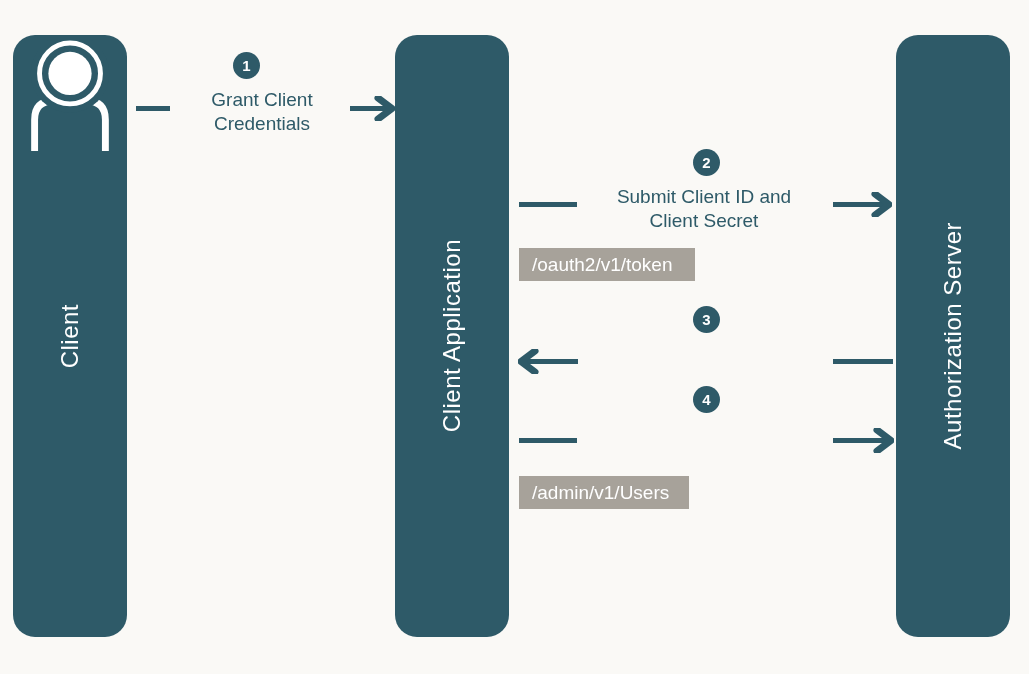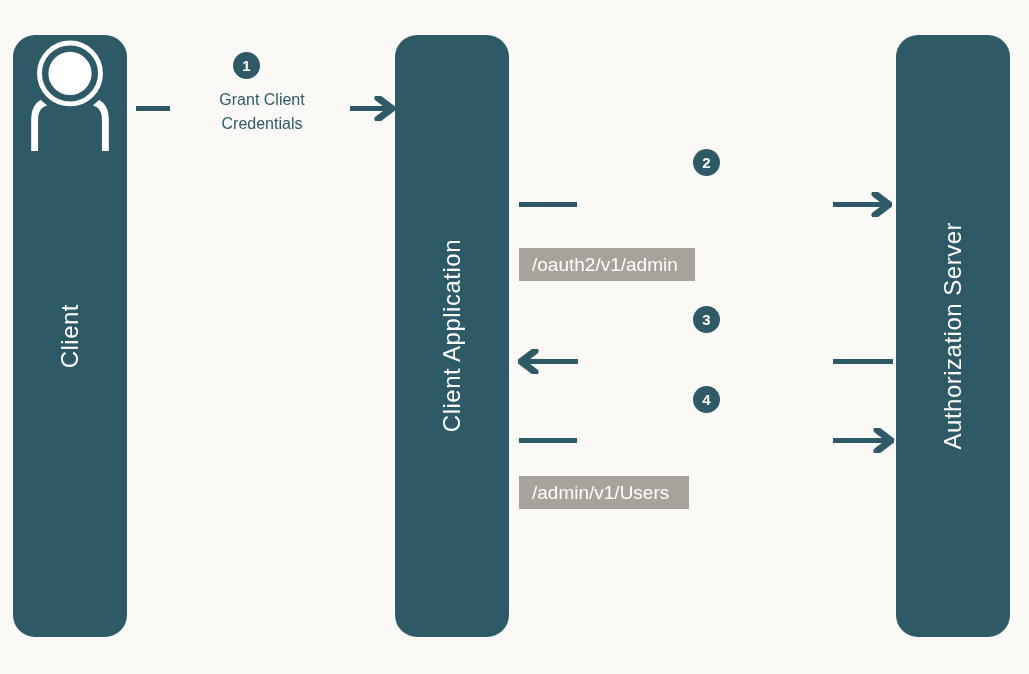--- a/index.html
+++ b/index.html
@@ -62,21 +62,21 @@
   }
   .badge-1 { left: 233px; top: 52px; }
   .badge-2 { left: 693px; top: 149px; }
   .badge-3 { left: 693px; top: 306px; }
   .badge-4 { left: 693px; top: 386px; }
 
   
   .step-label {
     position: absolute;
     color: #2E5A68;
-    font-size: 16px;
+    font-size: 19px;
     line-height: 24px;
     text-align: center;
     white-space: pre-line;
   }
   .step-label-1 { left: 142px; width: 240px; top: 88px; }
   .step-label-2 { left: 574px; width: 260px; top: 185px; }
   .step-label-3 { left: 575px; width: 260px; top: 342px; }
   .step-label-4 { left: 575px; width: 260px; top: 423px; }
 
   
@@ -142,27 +142,29 @@
 Credentials</div>
   <div class="hline seg-1"></div>
   <svg class="arrow arrow-1" width="45" height="25" viewBox="0 0 45 25">
     <line x1="0" y1="12.5" x2="40" y2="12.5" stroke="#2E5A68" stroke-width="5"></line>
     <polyline points="28,2 42,12.5 28,23" fill="none" stroke="#2E5A68" stroke-width="7" stroke-linejoin="round" stroke-linecap="round"></polyline>
   </svg>
 
   <div class="badge badge-2">
     <span>2</span>
   </div>
+  <div class="step-label step-label-2">Submit Client ID and
+Client Secret</div>
   <div class="hline seg-2"></div>
   <svg class="arrow arrow-2" width="59" height="25" viewBox="0 0 59 25">
     <line x1="0" y1="12.5" x2="54" y2="12.5" stroke="#2E5A68" stroke-width="5"></line>
     <polyline points="42,2 56,12.5 42,23" fill="none" stroke="#2E5A68" stroke-width="7" stroke-linejoin="round" stroke-linecap="round"></polyline>
   </svg>
   <div class="endpoint endpoint-1">
-    <span>/oauth2/v1/admin</span>
+    <span>/oauth2/v1/token</span>
   </div>
 
   <div class="badge badge-3">
     <span>3</span>
   </div>
   <svg class="arrow arrow-3" width="60" height="25" viewBox="0 0 60 25">
     <line x1="6" y1="12.5" x2="60" y2="12.5" stroke="#2E5A68" stroke-width="5"></line>
     <polyline points="17,2 3,12.5 17,23" fill="none" stroke="#2E5A68" stroke-width="7" stroke-linejoin="round" stroke-linecap="round"></polyline>
   </svg>
   <div class="hline seg-3"></div>

